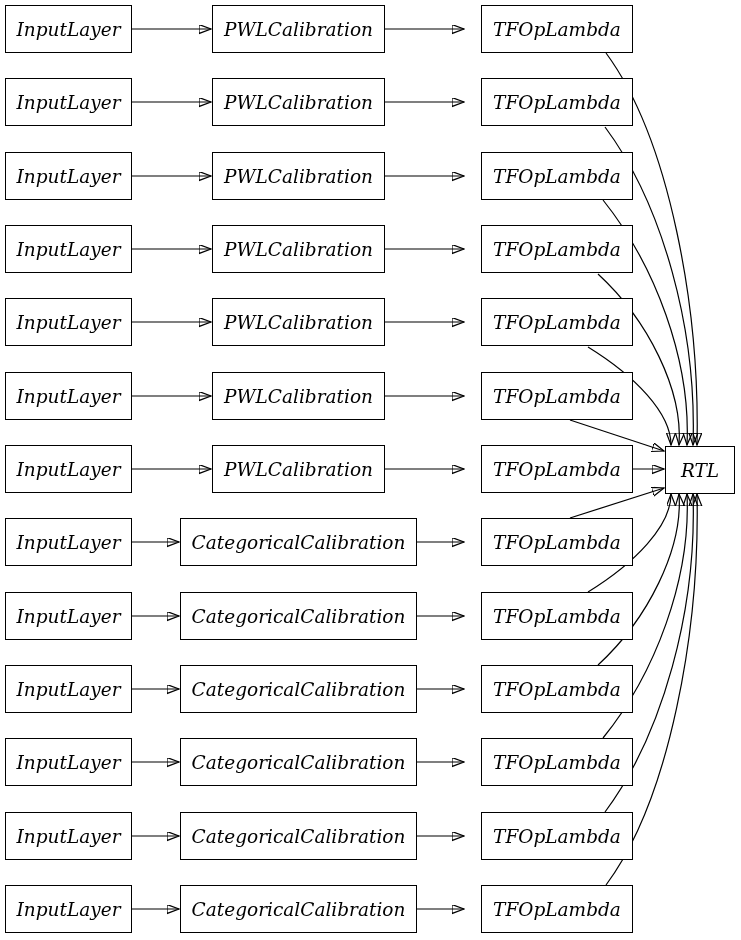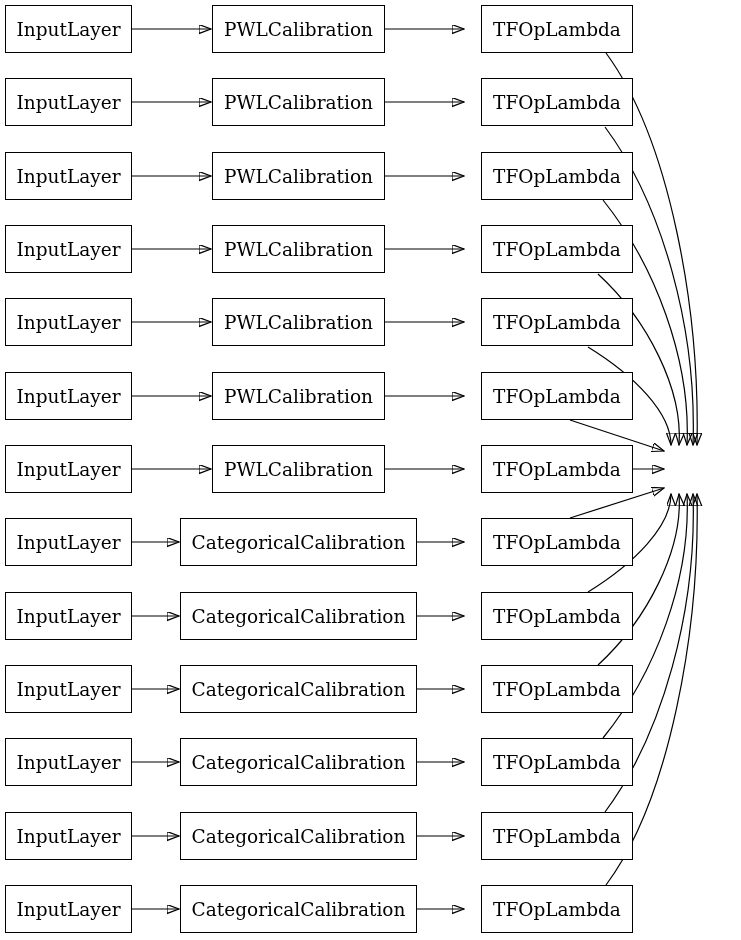--- a/index.html
+++ b/index.html
@@ -20,20 +20,21 @@
     box-sizing: border-box;
     border: 1px solid #000000;
     background: #ffffff;
     display: flex;
     align-items: center;
     justify-content: center;
     font-size: 18.5px;
     color: #000000;
     white-space: nowrap;
     height: 48px;
+    font-style: italic;
   }
   .col-input { left: 5px;   width: 127px; }
   .col-pwl   { left: 212px; width: 173px; text-align: center; }
   .col-cat   { left: 180px; width: 237px; }
   .col-tfop  { left: 465px; width: 152px; margin-left: 16px; }
   #rtl-node  { left: 665px; top: 446px; width: 70px; height: 48px; }
   .r1  { top: 5px; }
   .r2  { top: 78px; }
   .r3  { top: 152px; }
   .r4  { top: 225px; }
@@ -158,14 +159,15 @@
   <div class="node col-tfop r11">TFOpLambda</div>
 
   <div class="node col-input r12">InputLayer</div>
   <div class="node col-cat r12">CategoricalCalibration</div>
   <div class="node col-tfop r12">TFOpLambda</div>
 
   <div class="node col-input r13">InputLayer</div>
   <div class="node col-cat r13">CategoricalCalibration</div>
   <div class="node col-tfop r13">TFOpLambda</div>
 
+  <div class="node" id="rtl-node">RTL</div>
 
 </div>
 
 </body></html>

